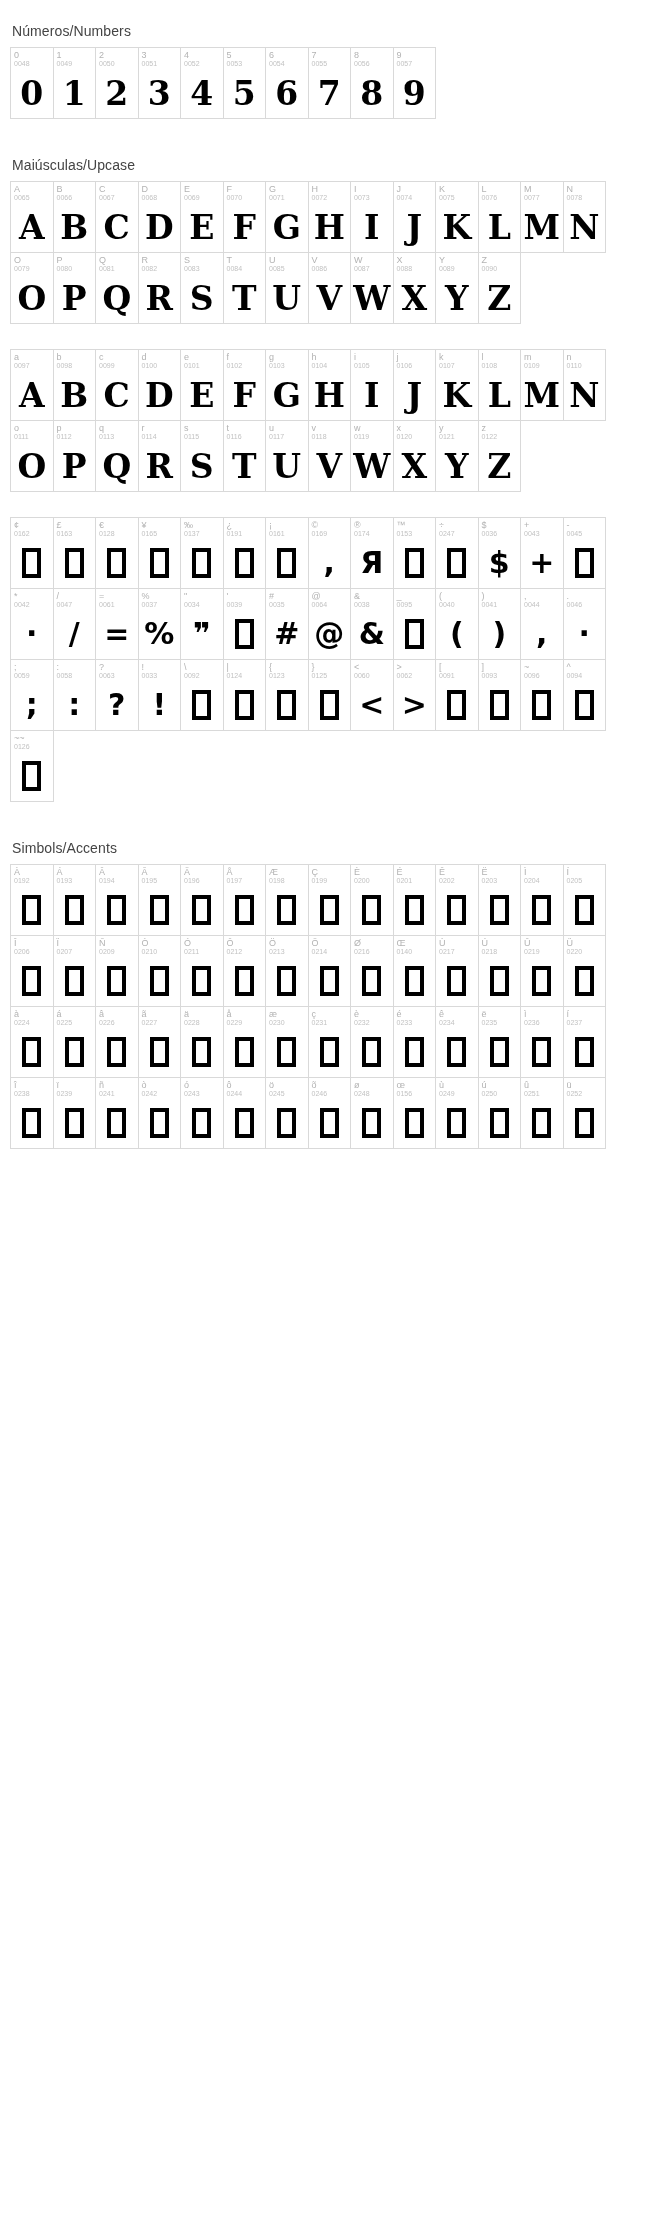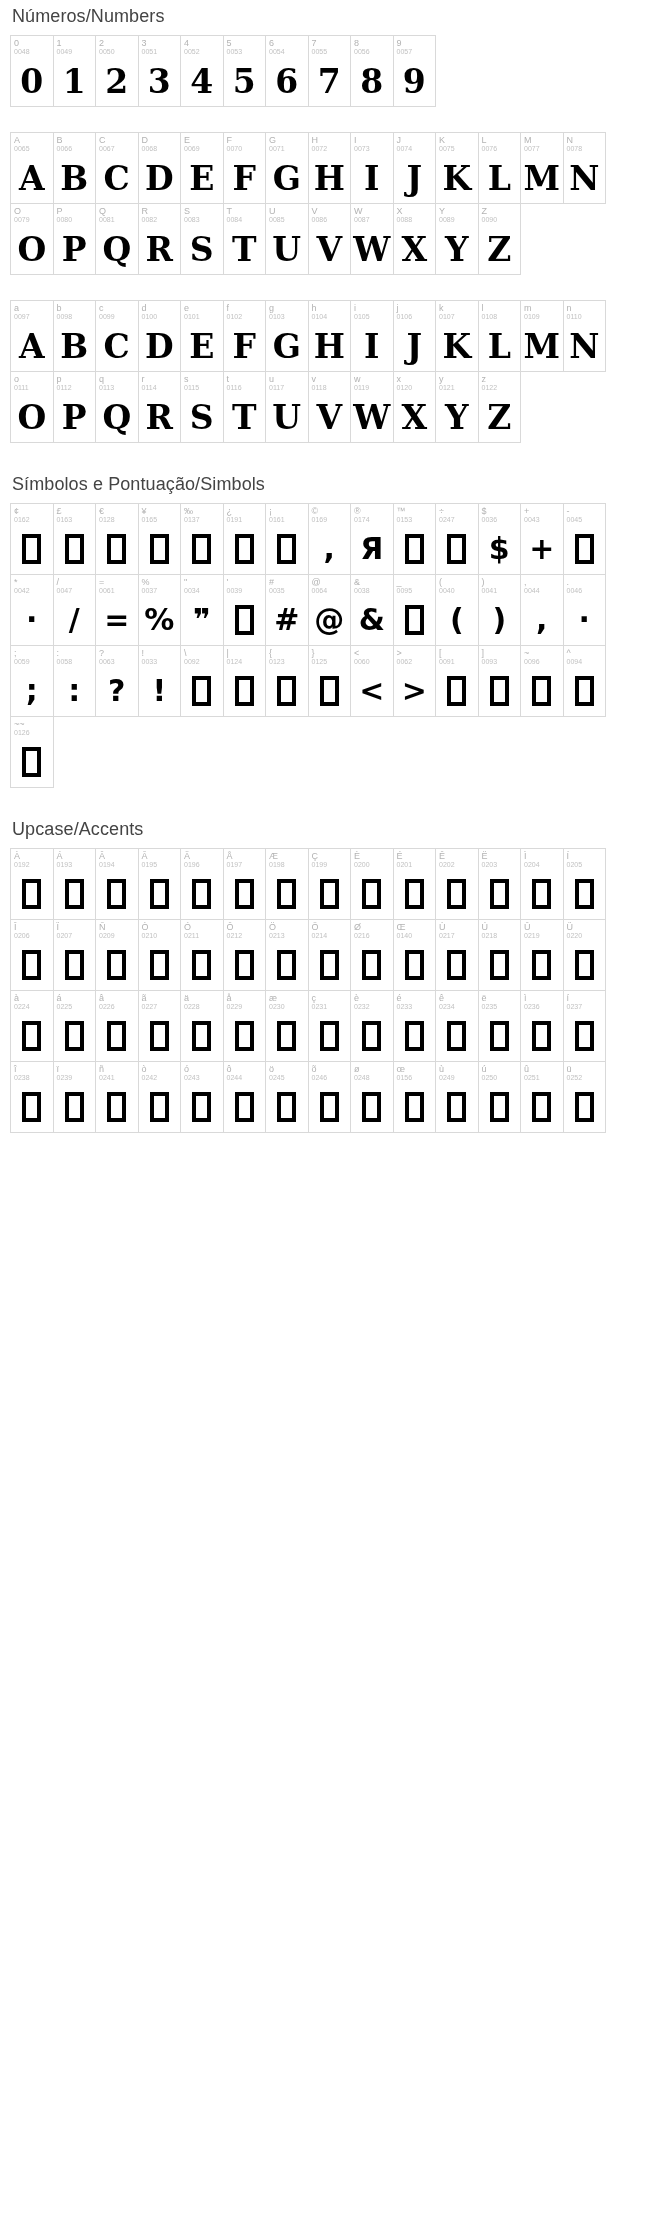--- a/index.html
+++ b/index.html
@@ -15,24 +15,25 @@
   }
   .page {
     width: 661px;
     box-sizing: border-box;
     padding: 0 0 20px 0;
   }
   .section {
     margin: 0 0 10px 0;
   }
   .section-title {
-    font-size: 18px;
+    font-size: 14px;
     color: #444444;
     padding: 6px 0 8px 12px;
     letter-spacing: 0.1px;
+    margin-top: 17px;
   }
   .grid {
     display: flex;
     flex-wrap: wrap;
     margin-left: 10px;
     width: 628px;
   }
   .cell {
     width: 43.5px;
     height: 72px;
@@ -154,20 +155,21 @@
         </div>
         <div class="cell">
           <span class="ch">9</span>
           <span class="code">0057</span>
           <span class="glyph slab">9</span>
         </div>
       </div>
       <div class="spacer"></div>
     </div>
     <div class="section">
+      <div class="section-title">Maiúsculas/Upcase</div>
       <div class="grid">
         <div class="cell">
           <span class="ch">A</span>
           <span class="code">0065</span>
           <span class="glyph slab">A</span>
         </div>
         <div class="cell">
           <span class="ch">B</span>
           <span class="code">0066</span>
           <span class="glyph slab">B</span>
@@ -424,21 +426,20 @@
         </div>
         <div class="cell">
           <span class="ch">z</span>
           <span class="code">0122</span>
           <span class="glyph slab">Z</span>
         </div>
       </div>
       <div class="spacer"></div>
     </div>
     <div class="section">
-      <div class="section-title">Símbolos e Pontuação/Simbols</div>
       <div class="grid">
         <div class="cell">
           <span class="ch">¢</span>
           <span class="code">0162</span>
           <span class="glyph tofu"></span>
         </div>
         <div class="cell">
           <span class="ch">£</span>
           <span class="code">0163</span>
           <span class="glyph tofu"></span>
@@ -645,21 +646,21 @@
         </div>
         <div class="cell">
           <span class="ch">~~</span>
           <span class="code">0126</span>
           <span class="glyph tofu"></span>
         </div>
       </div>
       <div class="spacer"></div>
     </div>
     <div class="section">
-      <div class="section-title">Upcase/Accents</div>
+      <div class="section-title">Simbols/Accents</div>
       <div class="grid">
         <div class="cell">
           <span class="ch">À</span>
           <span class="code">0192</span>
           <span class="glyph tofu"></span>
         </div>
         <div class="cell">
           <span class="ch">Á</span>
           <span class="code">0193</span>
           <span class="glyph tofu"></span>

